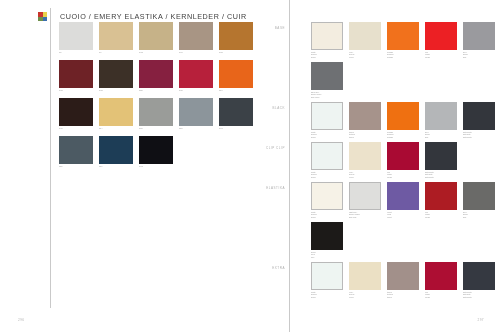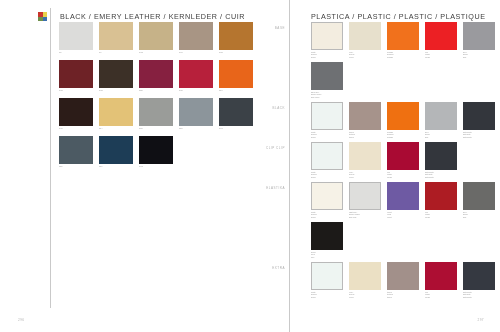--- a/index.html
+++ b/index.html
@@ -107,23 +107,22 @@
   <div class="left-rule"></div>
   <div class="spine"></div>
 
   <div class="logo">
     <i></i>
     <i></i>
     <i></i>
     <i></i>
   </div>
 
-  <div class="sect-title title-left">BLACK / EMERY LEATHER / KERNLEDER / CUIR</div>
-
-  <div class="sect-title title-right">PLASTICA / PLASTIC / PLASTIC / PLASTIQUE</div>
+  <div class="sect-title title-left">CUOIO / EMERY ELASTIKA / KERNLEDER / CUIR</div>
+
 
   <div class="grid grid-left" id="grid-left">
       <div class="row">
         <div class="cell">
           <span class="sw" style="background: rgb(220, 220, 218);"></span>
           <span class="cap">15</span>
         </div>
         <div class="cell">
           <span class="sw" style="background: rgb(217, 193, 147);"></span>
           <span class="cap">19</span>

